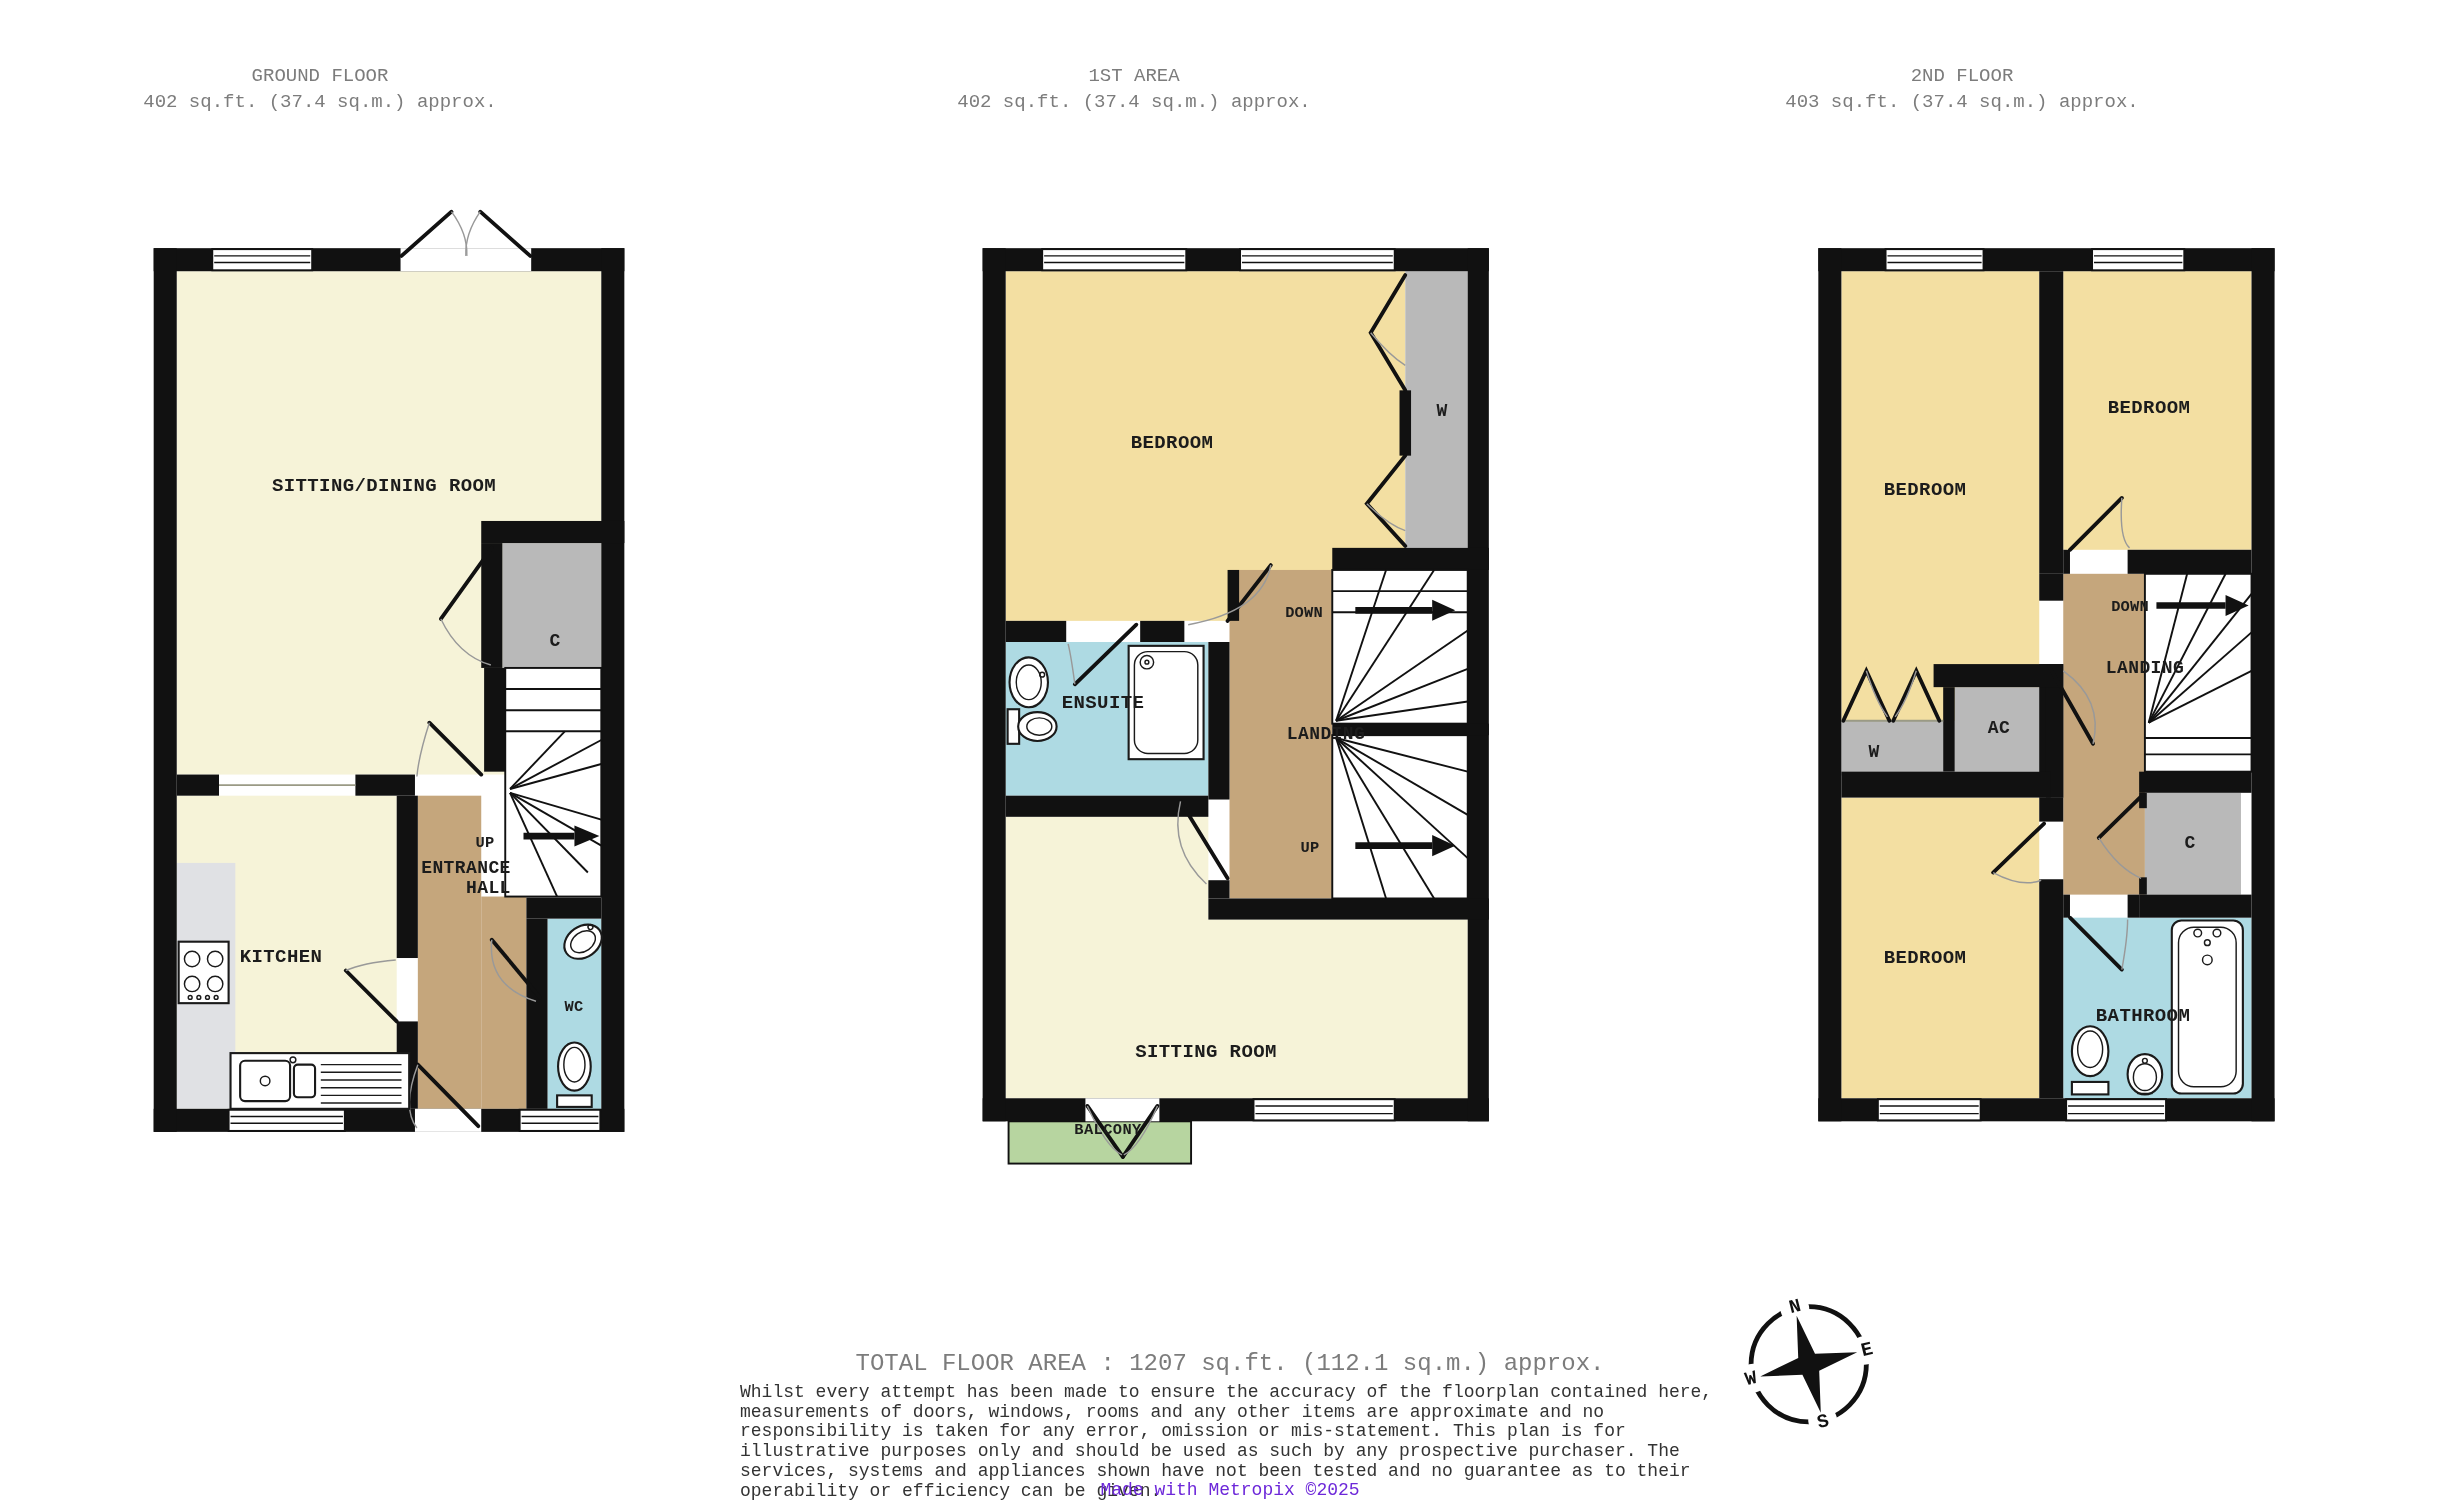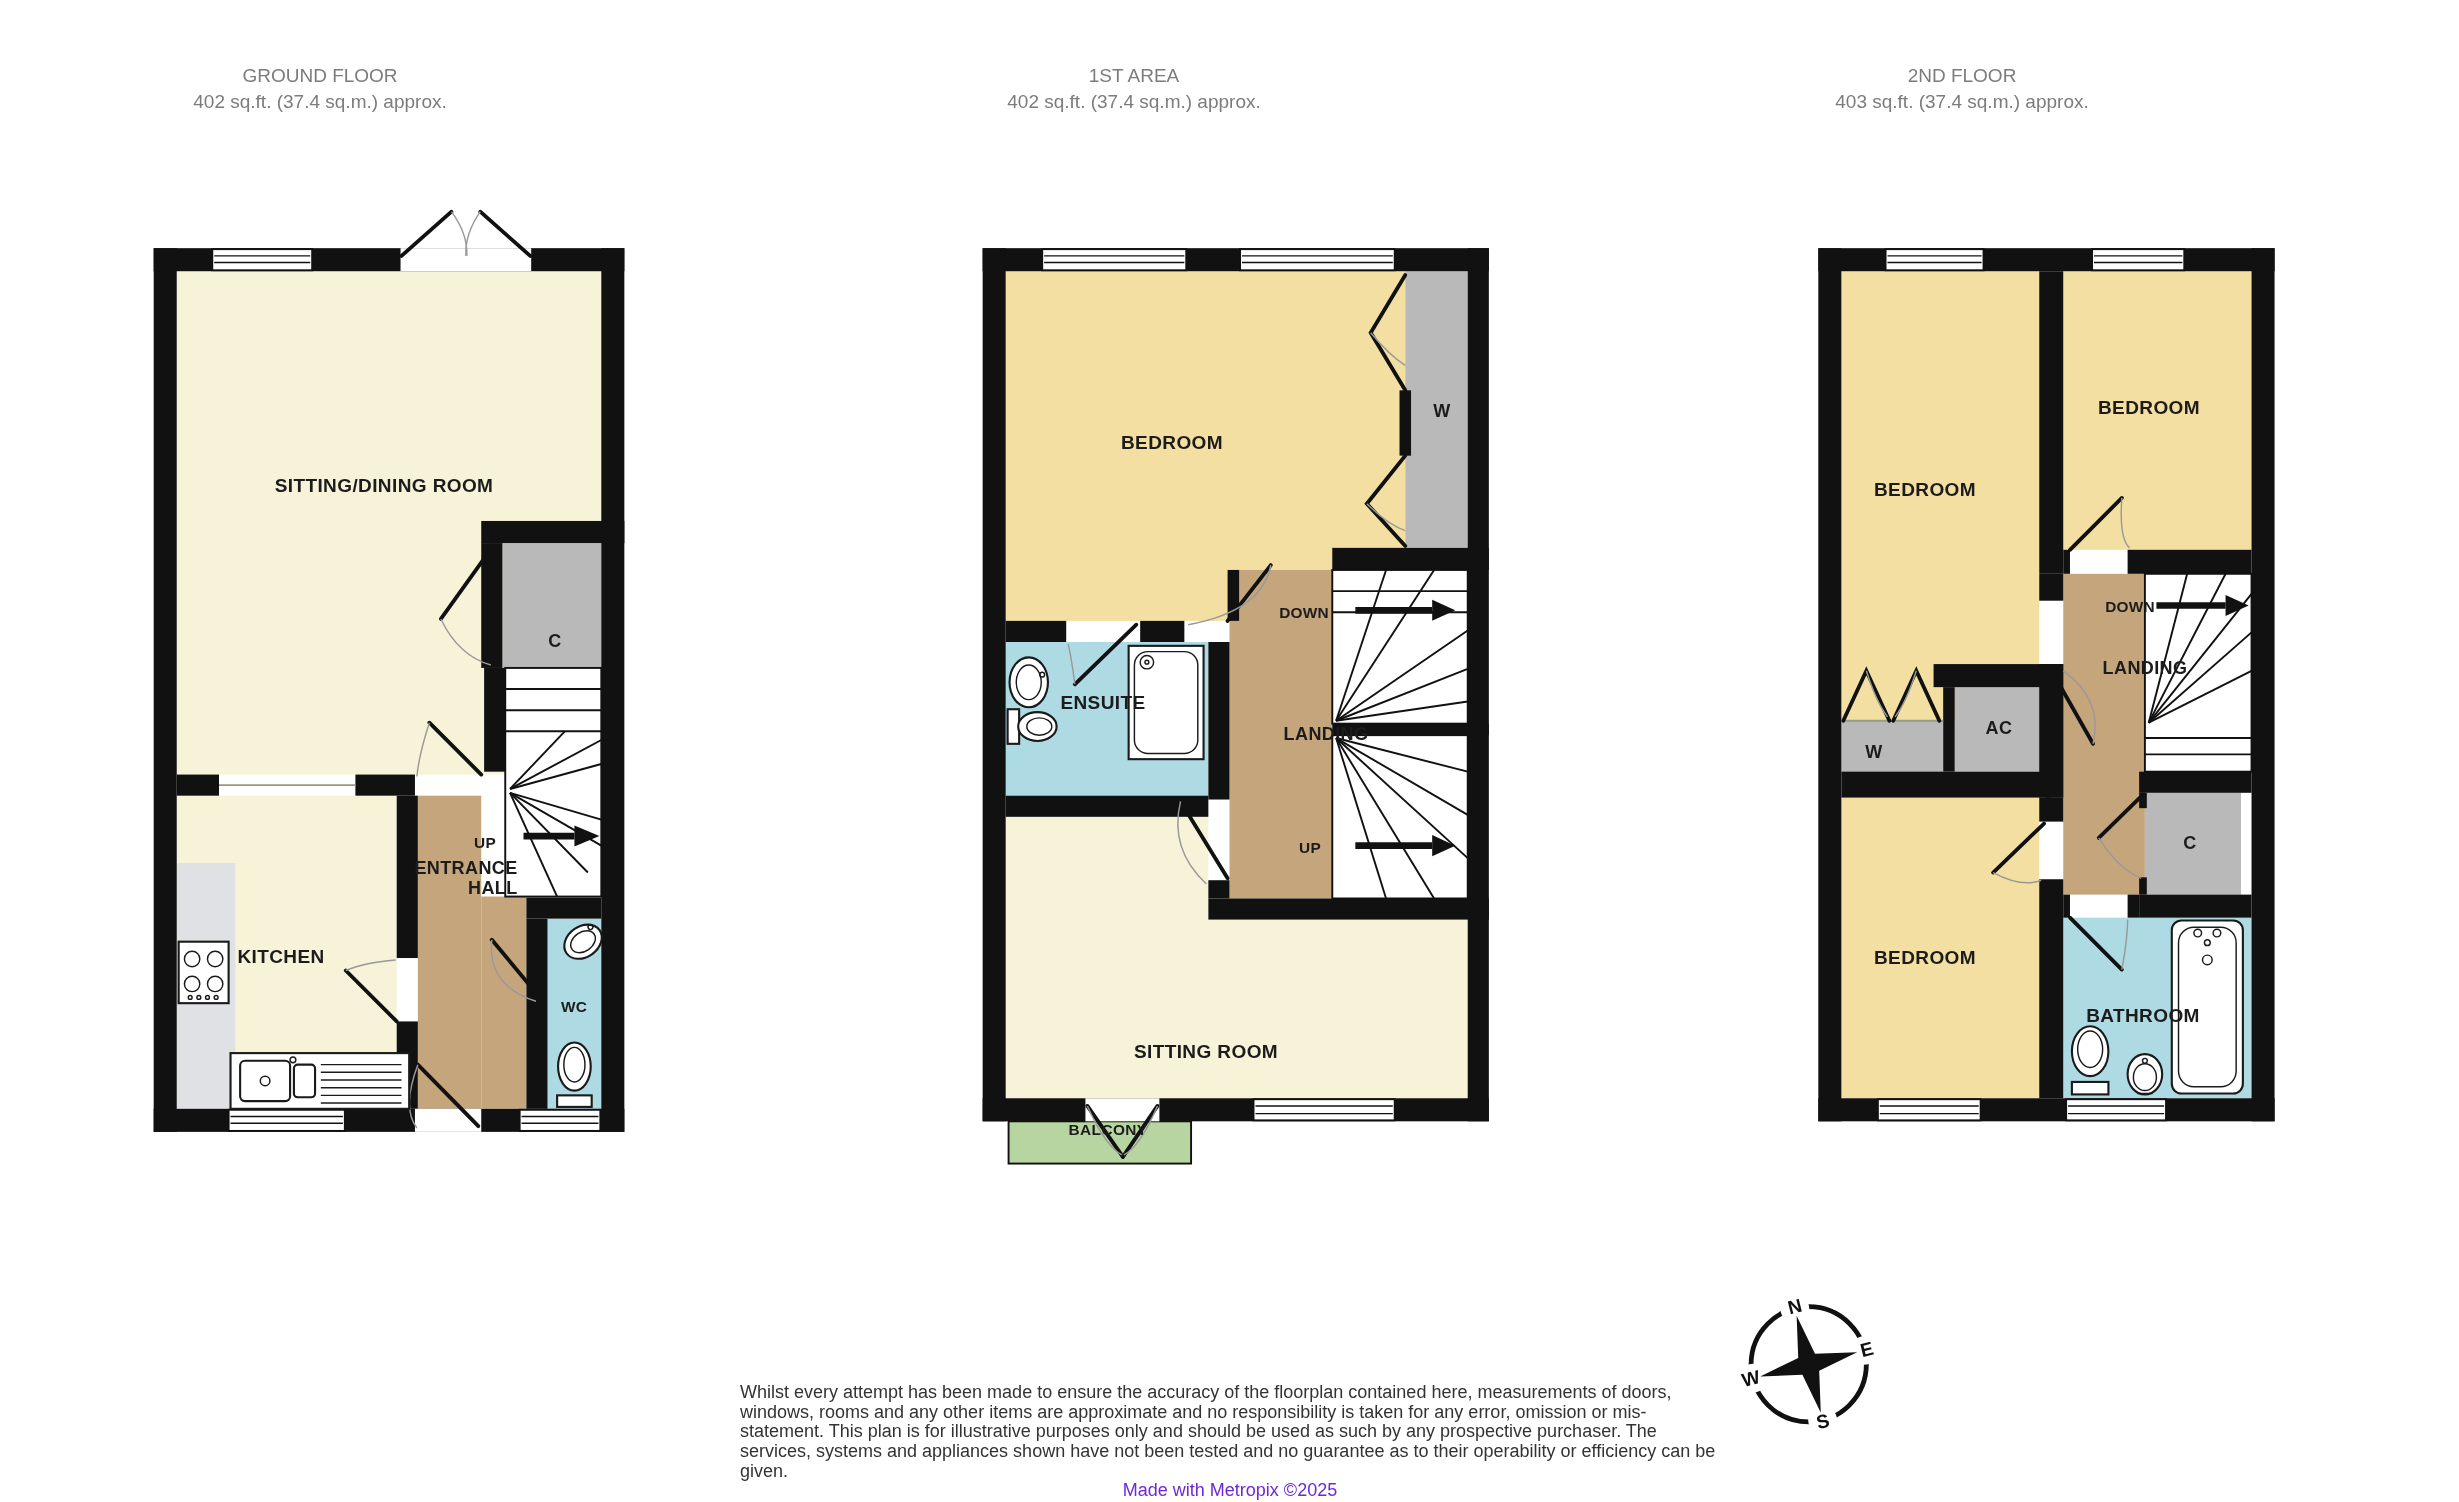--- a/index.html
+++ b/index.html
@@ -1,17 +1,17 @@
 <!DOCTYPE html>
 <html><head>
 <meta charset="utf-8">
 <style>
   html,body{margin:0;padding:0;background:#fff;}
   #page{position:relative;width:2459px;height:1503px;background:#fff;overflow:hidden;
-        font-family:Liberation Sans, sans-serif;}
+        font-family:Liberation Mono, monospace;}
   svg{position:absolute;left:0;top:0;}
   
   .w{fill:#111111}
   .cream{fill:#f6f3d8}.yellow{fill:#f3dfa2}.tan{fill:#c5a67c}.blue{fill:#aedae3}
   .gray{fill:#b9b9b9}.lgray{fill:#e0e1e4}.green{fill:#b7d5a0}
   .st{fill:#ffffff;stroke:#111;stroke-width:2}
   .tread{stroke:#111;stroke-width:2;fill:none}
   .win{fill:#fff;stroke:#111;stroke-width:2}
   .wl{stroke:#111;stroke-width:1.5}
   .gap{fill:#ffffff}
@@ -412,17 +412,18 @@
 <div class="lbl dir" style="left:2130px;top:607px">DOWN</div>
 <div class="lbl small" style="left:2145px;top:668px">LANDING</div>
 <div class="lbl small" style="left:2190px;top:843px">C</div>
 <div class="lbl room" style="left:2143px;top:1016px">BATHROOM</div>
 
 <div class="compass-letter" style="left:1795px;top:1307px">N</div>
 <div class="compass-letter" style="left:1867px;top:1350px">E</div>
 <div class="compass-letter" style="left:1823px;top:1422px">S</div>
 <div class="compass-letter" style="left:1751px;top:1379px">W</div>
 
+<div class="foot-title" style="left:1230px;top:1350px">TOTAL FLOOR AREA : 1207 sq.ft. (112.1 sq.m.) approx.</div>
 <div class="foot-disc" style="left:1230px;top:1383px">Whilst every attempt has been made to ensure the accuracy of the floorplan contained here, measurements of doors, windows, rooms and any other items are approximate and no responsibility is taken for any error, omission or mis-statement. This plan is for illustrative purposes only and should be used as such by any prospective purchaser. The services, systems and appliances shown have not been tested and no guarantee as to their operability or efficiency can be given.</div>
 <div class="foot-credit" style="left:1230px;top:1480px">Made with Metropix ©2025</div>
 
 </div>
 
 
 </body></html>

